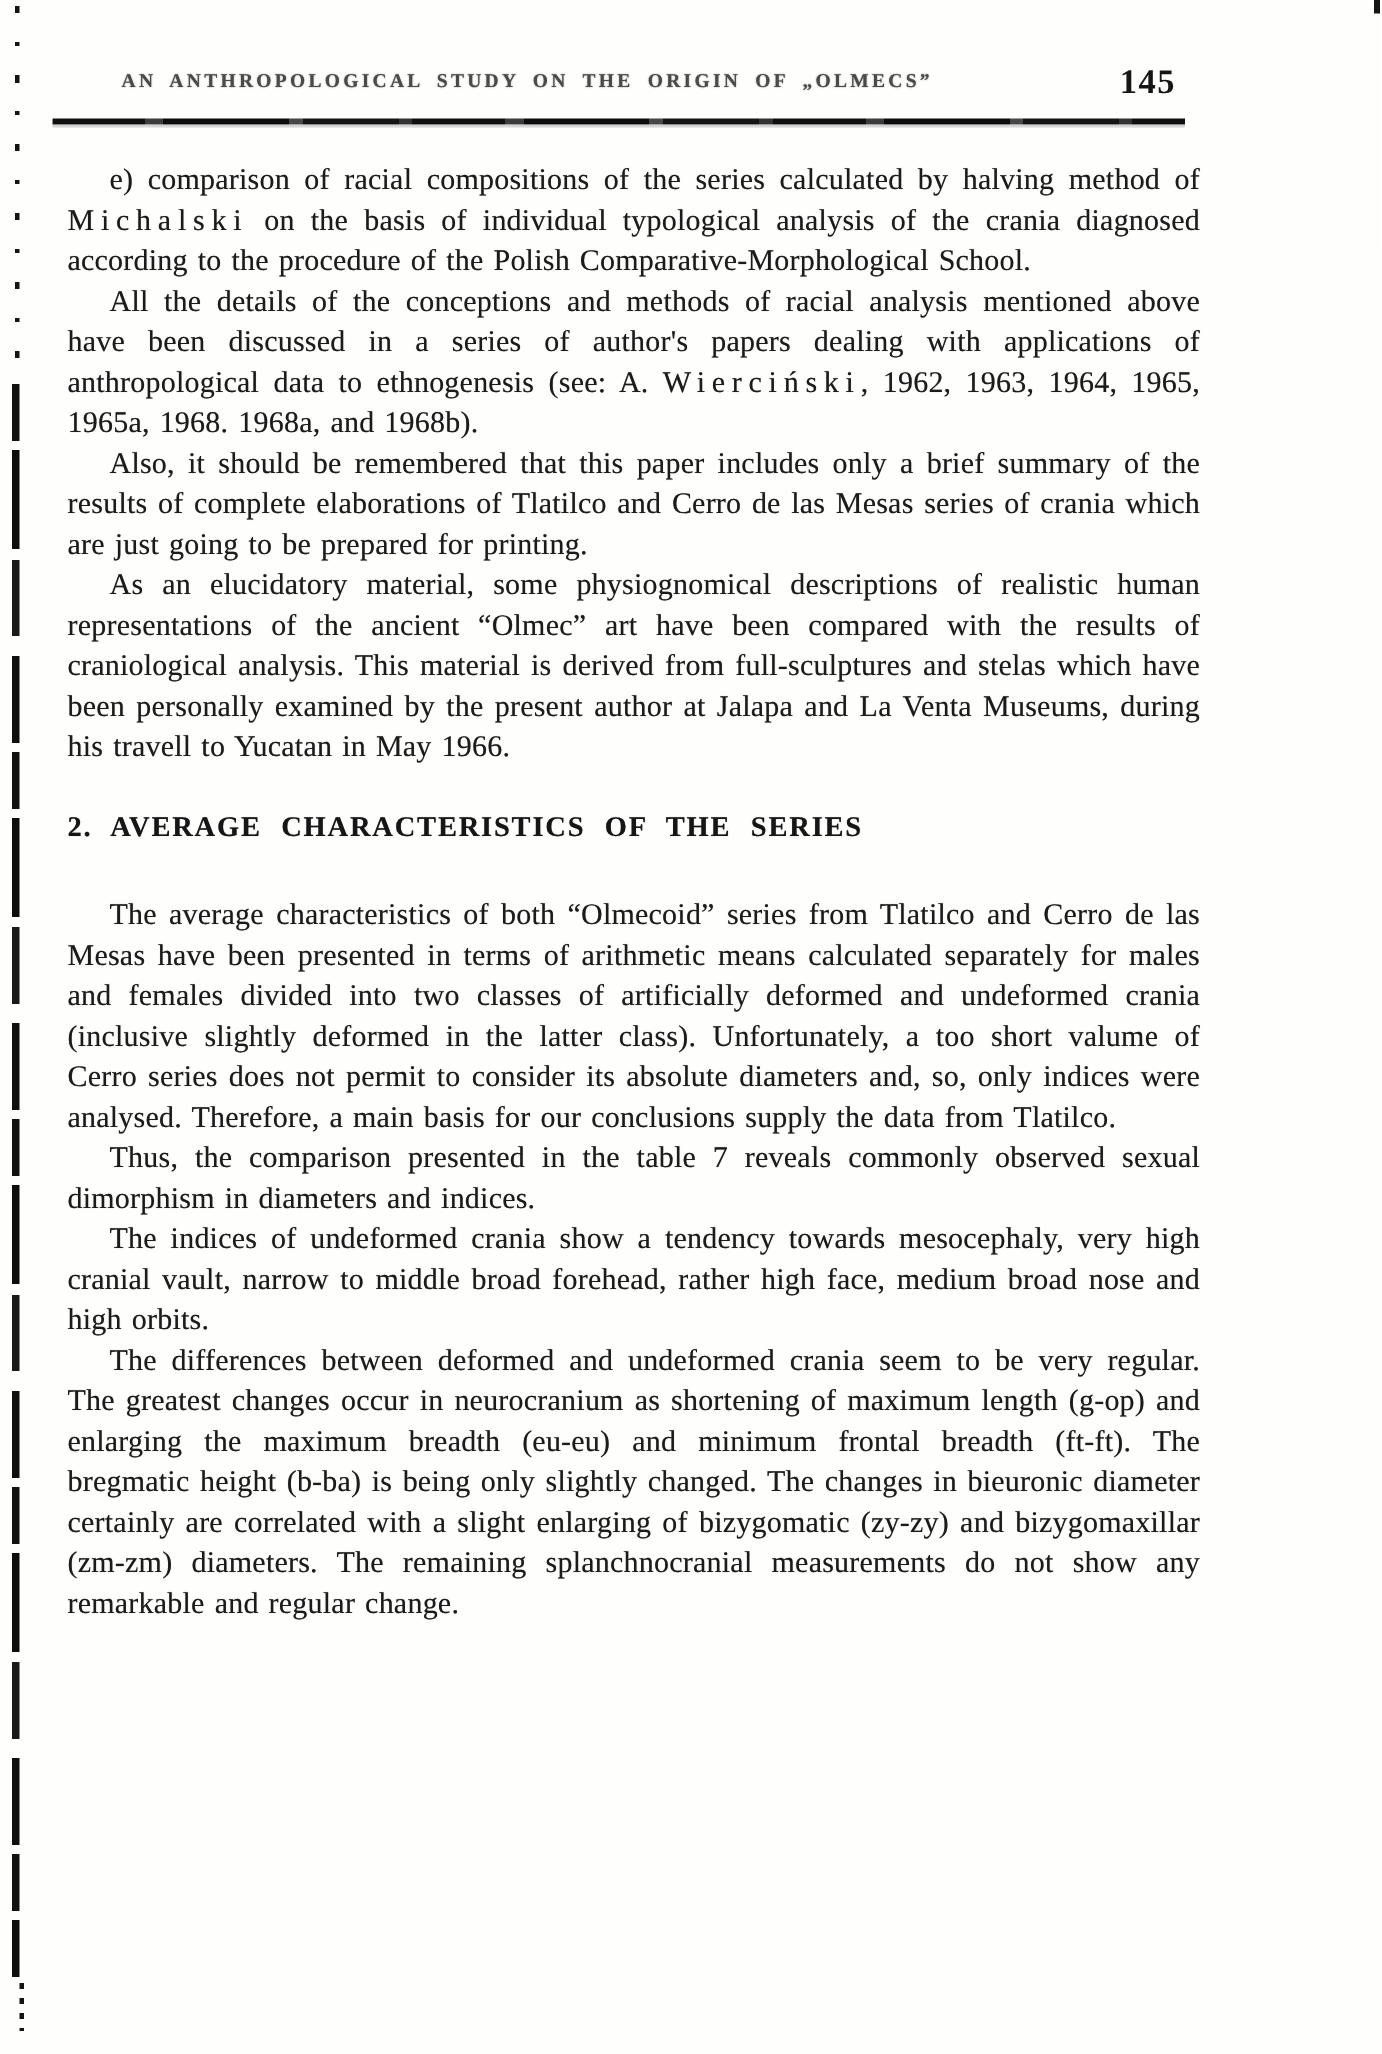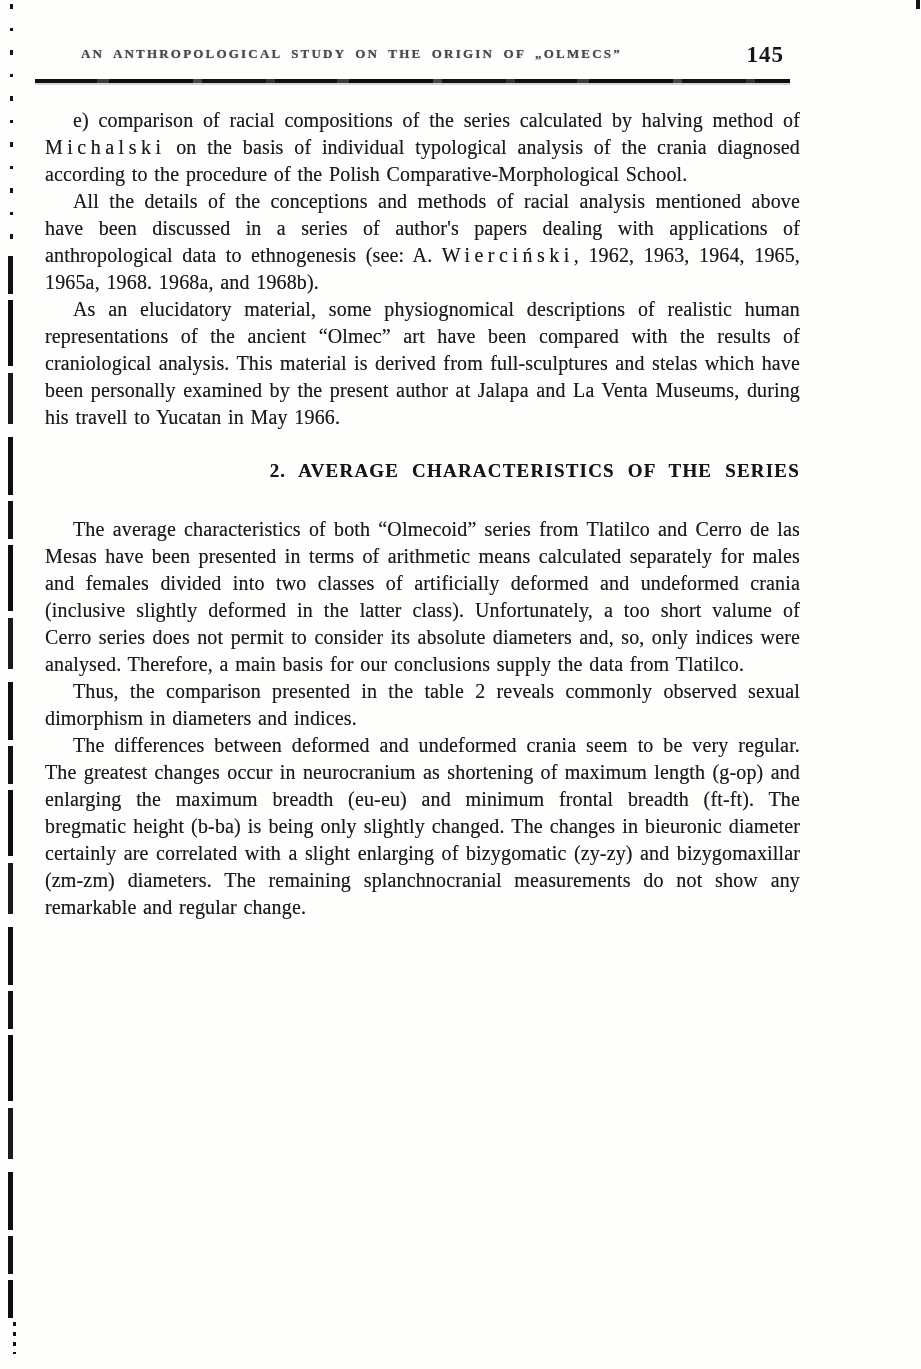--- a/index.html
+++ b/index.html
@@ -95,21 +95,21 @@
     word-spacing: 1.5px;
     letter-spacing: 0.15px;
     color: #1b1b1b;
     text-shadow: 0 0 0.5px rgba(20,20,20,0.55);
   }
   .spaced-name {
     letter-spacing: 4.5px;
   }
   .section-heading {
     margin: 29px 0 34px 0;
-    text-align: right;
+    text-align: left;
     font-size: 19px;
     font-weight: 700;
     letter-spacing: 1.2px;
     word-spacing: 7px;
     color: #161616;
     text-shadow: 0 0 0.5px rgba(20,20,20,0.6);
   }
 </style>
 </head>
 <body>
@@ -123,20 +123,22 @@
 
   <header class="running-header">
     <span class="running-title">AN ANTHROPOLOGICAL STUDY ON THE ORIGIN OF „OLMECS”</span>
     <span class="page-number">145</span>
   </header>
   <div class="header-rule"></div>
 
   <main class="content" id="content">
       <p class="para"><span>e) comparison of racial compositions of the series calculated by halving method of </span><span class="spaced-name">Michalski</span><span> on the basis of individual typological analysis of the crania diagnosed according to the procedure of the Polish Comparative-Morphological School.</span></p>
       <p class="para"><span>All the details of the conceptions and methods of racial analysis mentioned above have been discussed in a series of author's papers dealing with applications of anthropological data to ethnogenesis (see: A. </span><span class="spaced-name">Wierciński</span><span>, 1962, 1963, 1964, 1965, 1965a, 1968. 1968a, and 1968b).</span></p>
+      <p class="para"><span>Also, it should be remembered that this paper includes only a brief summary of the results of complete elaborations of Tlatilco and Cerro de las Mesas series of crania which are just going to be prepared for printing.</span></p>
       <p class="para"><span>As an elucidatory material, some physiognomical descriptions of realistic human representations of the ancient “Olmec” art have been compared with the results of craniological analysis. This material is derived from full-sculptures and stelas which have been personally examined by the present author at Jalapa and La Venta Museums, during his travell to Yucatan in May 1966.</span></p>
       <h2 class="section-heading">2. AVERAGE CHARACTERISTICS OF THE SERIES</h2>
       <p class="para"><span>The average characteristics of both “Olmecoid” series from Tlatilco and Cerro de las Mesas have been presented in terms of arithmetic means calculated separately for males and females divided into two classes of artificially deformed and undeformed crania (inclusive slightly deformed in the latter class). Unfortunately, a too short valume of Cerro series does not permit to consider its absolute diameters and, so, only indices were analysed. Therefore, a main basis for our conclusions supply the data from Tlatilco.</span></p>
-      <p class="para"><span>Thus, the comparison presented in the table 2 reveals commonly observed sexual dimorphism in diameters and indices.</span></p>
+      <p class="para"><span>Thus, the comparison presented in the table 7 reveals commonly observed sexual dimorphism in diameters and indices.</span></p>
+      <p class="para"><span>The indices of undeformed crania show a tendency towards mesocephaly, very high cranial vault, narrow to middle broad forehead, rather high face, medium broad nose and high orbits.</span></p>
       <p class="para"><span>The differences between deformed and undeformed crania seem to be very regular. The greatest changes occur in neurocranium as shortening of maximum length (g-op) and enlarging the maximum breadth (eu-eu) and minimum frontal breadth (ft-ft). The bregmatic height (b-ba) is being only slightly changed. The changes in bieuronic diameter certainly are correlated with a slight enlarging of bizygomatic (zy-zy) and bizygomaxillar (zm-zm) diameters. The remaining splanchnocranial measurements do not show any remarkable and regular change.</span></p>
     </main>
 
 </div>
 
 </body></html>

